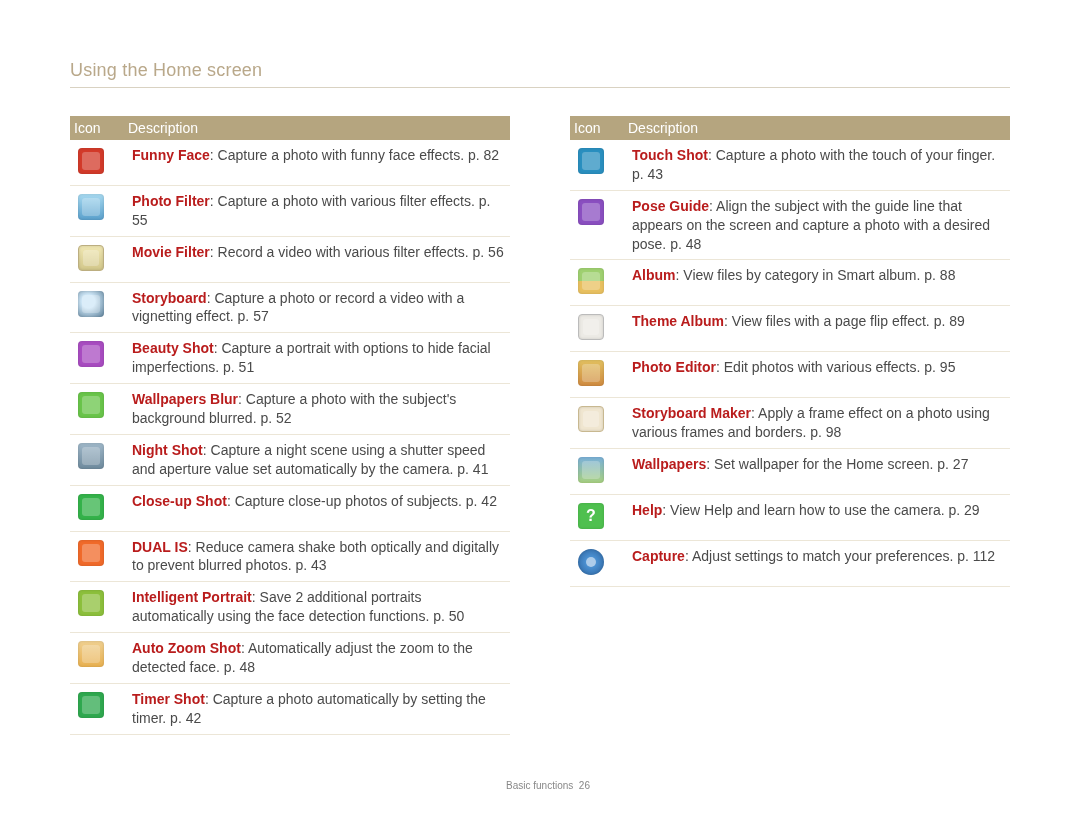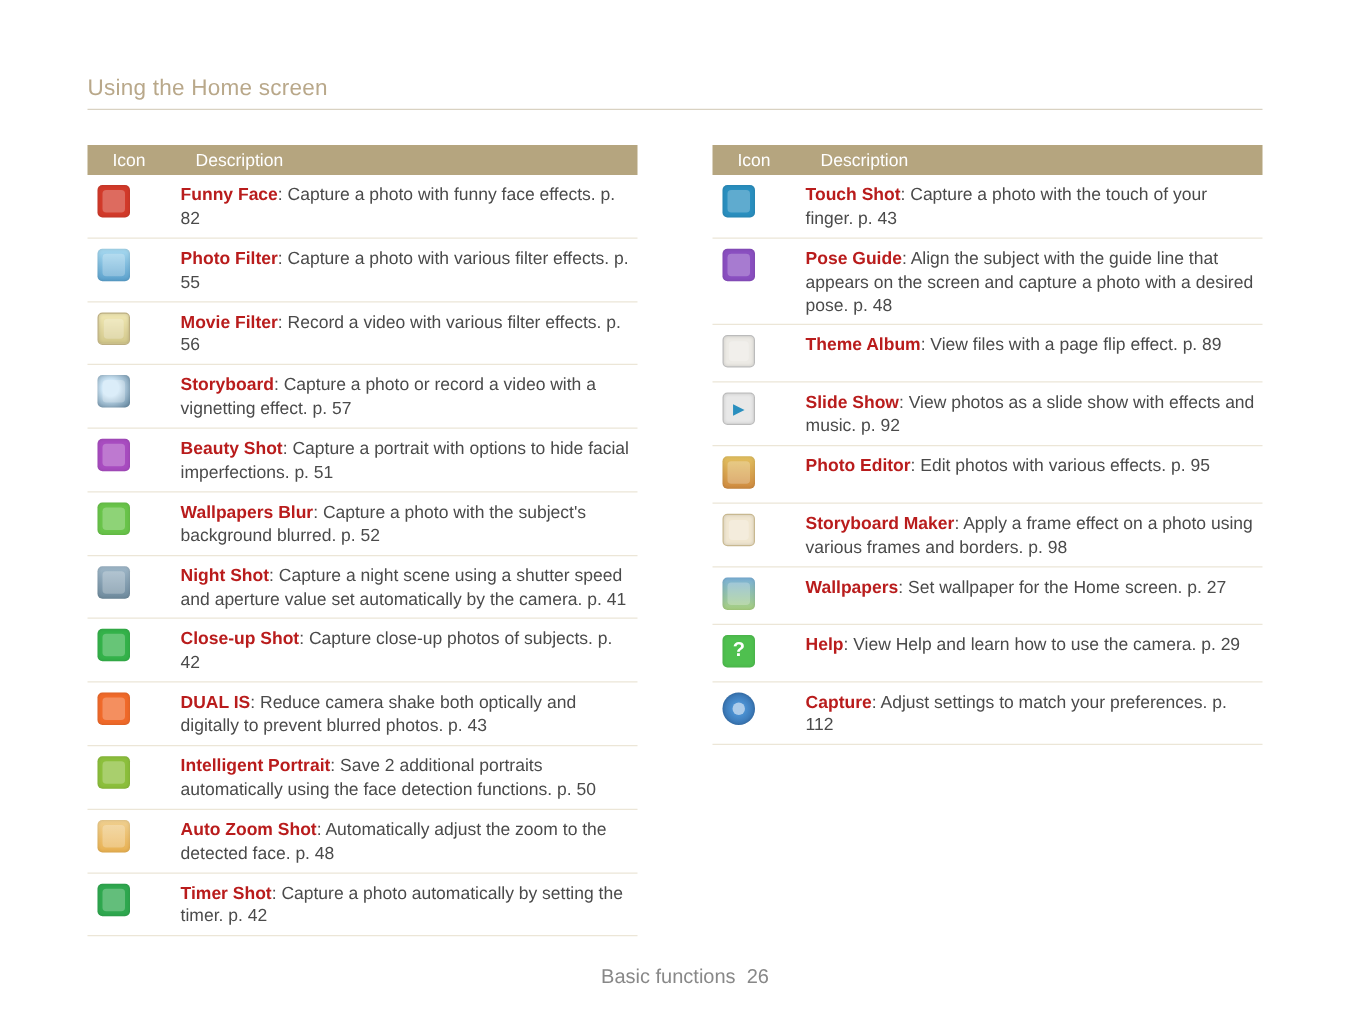--- a/index.html
+++ b/index.html
@@ -34,21 +34,21 @@
   table {
     width: 100%;
     border-collapse: collapse;
   }
   th {
     background: #b5a57f;
     color: #fff;
     text-align: left;
     font-weight: 400;
     font-size: 14px;
-    padding: 4px 20px;
+    padding: 4px 4px;
   }
   th:first-child { width: 54px; }
   td {
     border-bottom: 1px solid #ece6d7;
     padding: 6px 6px 6px 8px;
     vertical-align: top;
     font-size: 14px;
     line-height: 1.35;
   }
   td:first-child {
@@ -62,21 +62,21 @@
     display: inline-block;
     position: relative;
     box-shadow: inset 0 0 3px rgba(0,0,0,0.15);
   }
   .desc strong { color: #b91c1c; font-weight: bold; }
   .footer {
     position: absolute;
     bottom: 24px;
     left: 16px; right: 0;
     text-align: center;
-    font-size: 16px;
+    font-size: 10px;
     color: #888;
   }
   
   .i-funnyface { background: #d23a2a; }
   .i-photofilter { background: linear-gradient(#a7d9f0,#5aa0cc); }
   .i-moviefilter { background: linear-gradient(#f0e7b3,#d2c78a); border:1px solid #bcae80; }
   .i-vignetting { background: radial-gradient(circle at 40% 40%, #cfe7f7 30%, #6c8ea6 90%); }
   .i-beauty { background: #a84cc0; }
   .i-bgblur { background: #69c44a; }
   .i-night { background: linear-gradient(#9fb7c8,#6e8a9d); }
@@ -186,26 +186,26 @@
       <tbody id="right-body">
           <tr>
             <td><span class="icon i-touchshot"></span></td>
             <td class="desc"><strong>Touch Shot</strong><span>: Capture a photo with the touch of your finger. p. 43</span></td>
           </tr>
           <tr>
             <td><span class="icon i-poseguide"></span></td>
             <td class="desc"><strong>Pose Guide</strong><span>: Align the subject with the guide line that appears on the screen and capture a photo with a desired pose. p. 48</span></td>
           </tr>
           <tr>
+            <td><span class="icon i-album"></span></td>
+            <td class="desc"><strong>Album</strong><span>: View files by category in Smart album. p. 88</span></td>
+          </tr>
+          <tr>
             <td><span class="icon i-themealbum"></span></td>
             <td class="desc"><strong>Theme Album</strong><span>: View files with a page flip effect. p. 89</span></td>
-          </tr>
-          <tr>
-            <td><span class="icon i-slideshow"></span></td>
-            <td class="desc"><strong>Slide Show</strong><span>: View photos as a slide show with effects and music. p. 92</span></td>
           </tr>
           <tr>
             <td><span class="icon i-photoeditor"></span></td>
             <td class="desc"><strong>Photo Editor</strong><span>: Edit photos with various effects. p. 95</span></td>
           </tr>
           <tr>
             <td><span class="icon i-storyboard"></span></td>
             <td class="desc"><strong>Storyboard Maker</strong><span>: Apply a frame effect on a photo using various frames and borders. p. 98</span></td>
           </tr>
           <tr>

